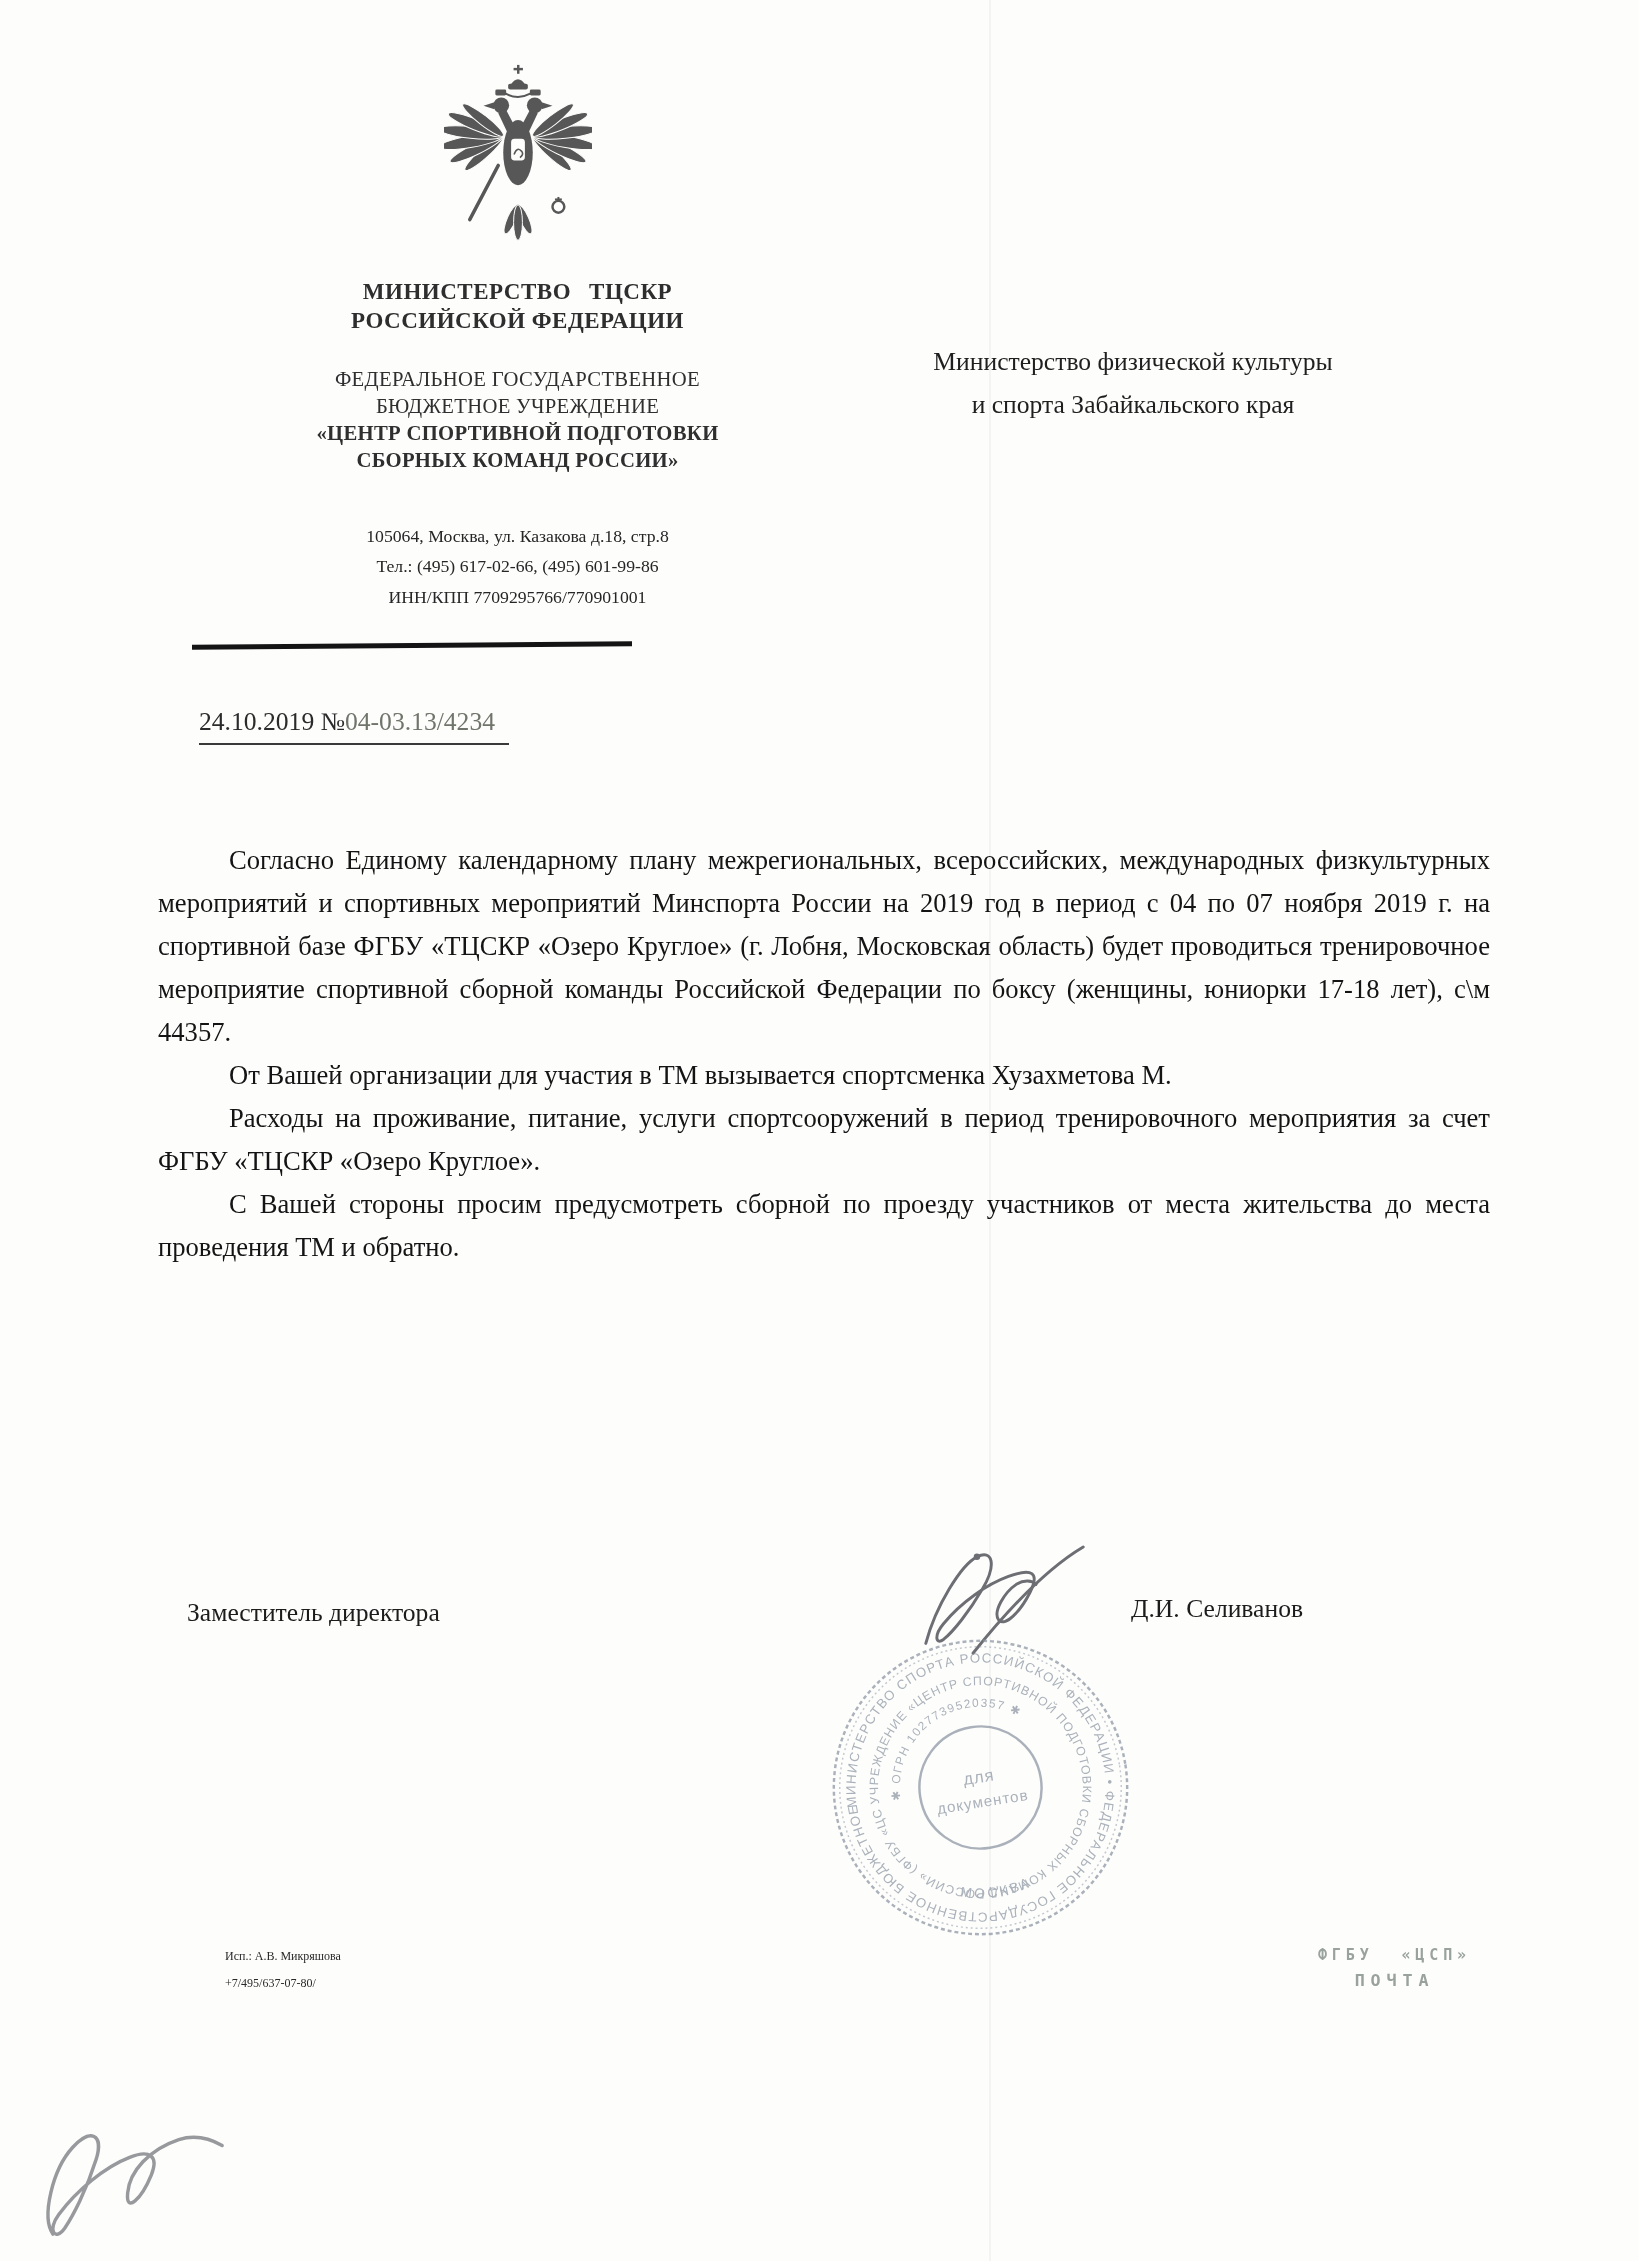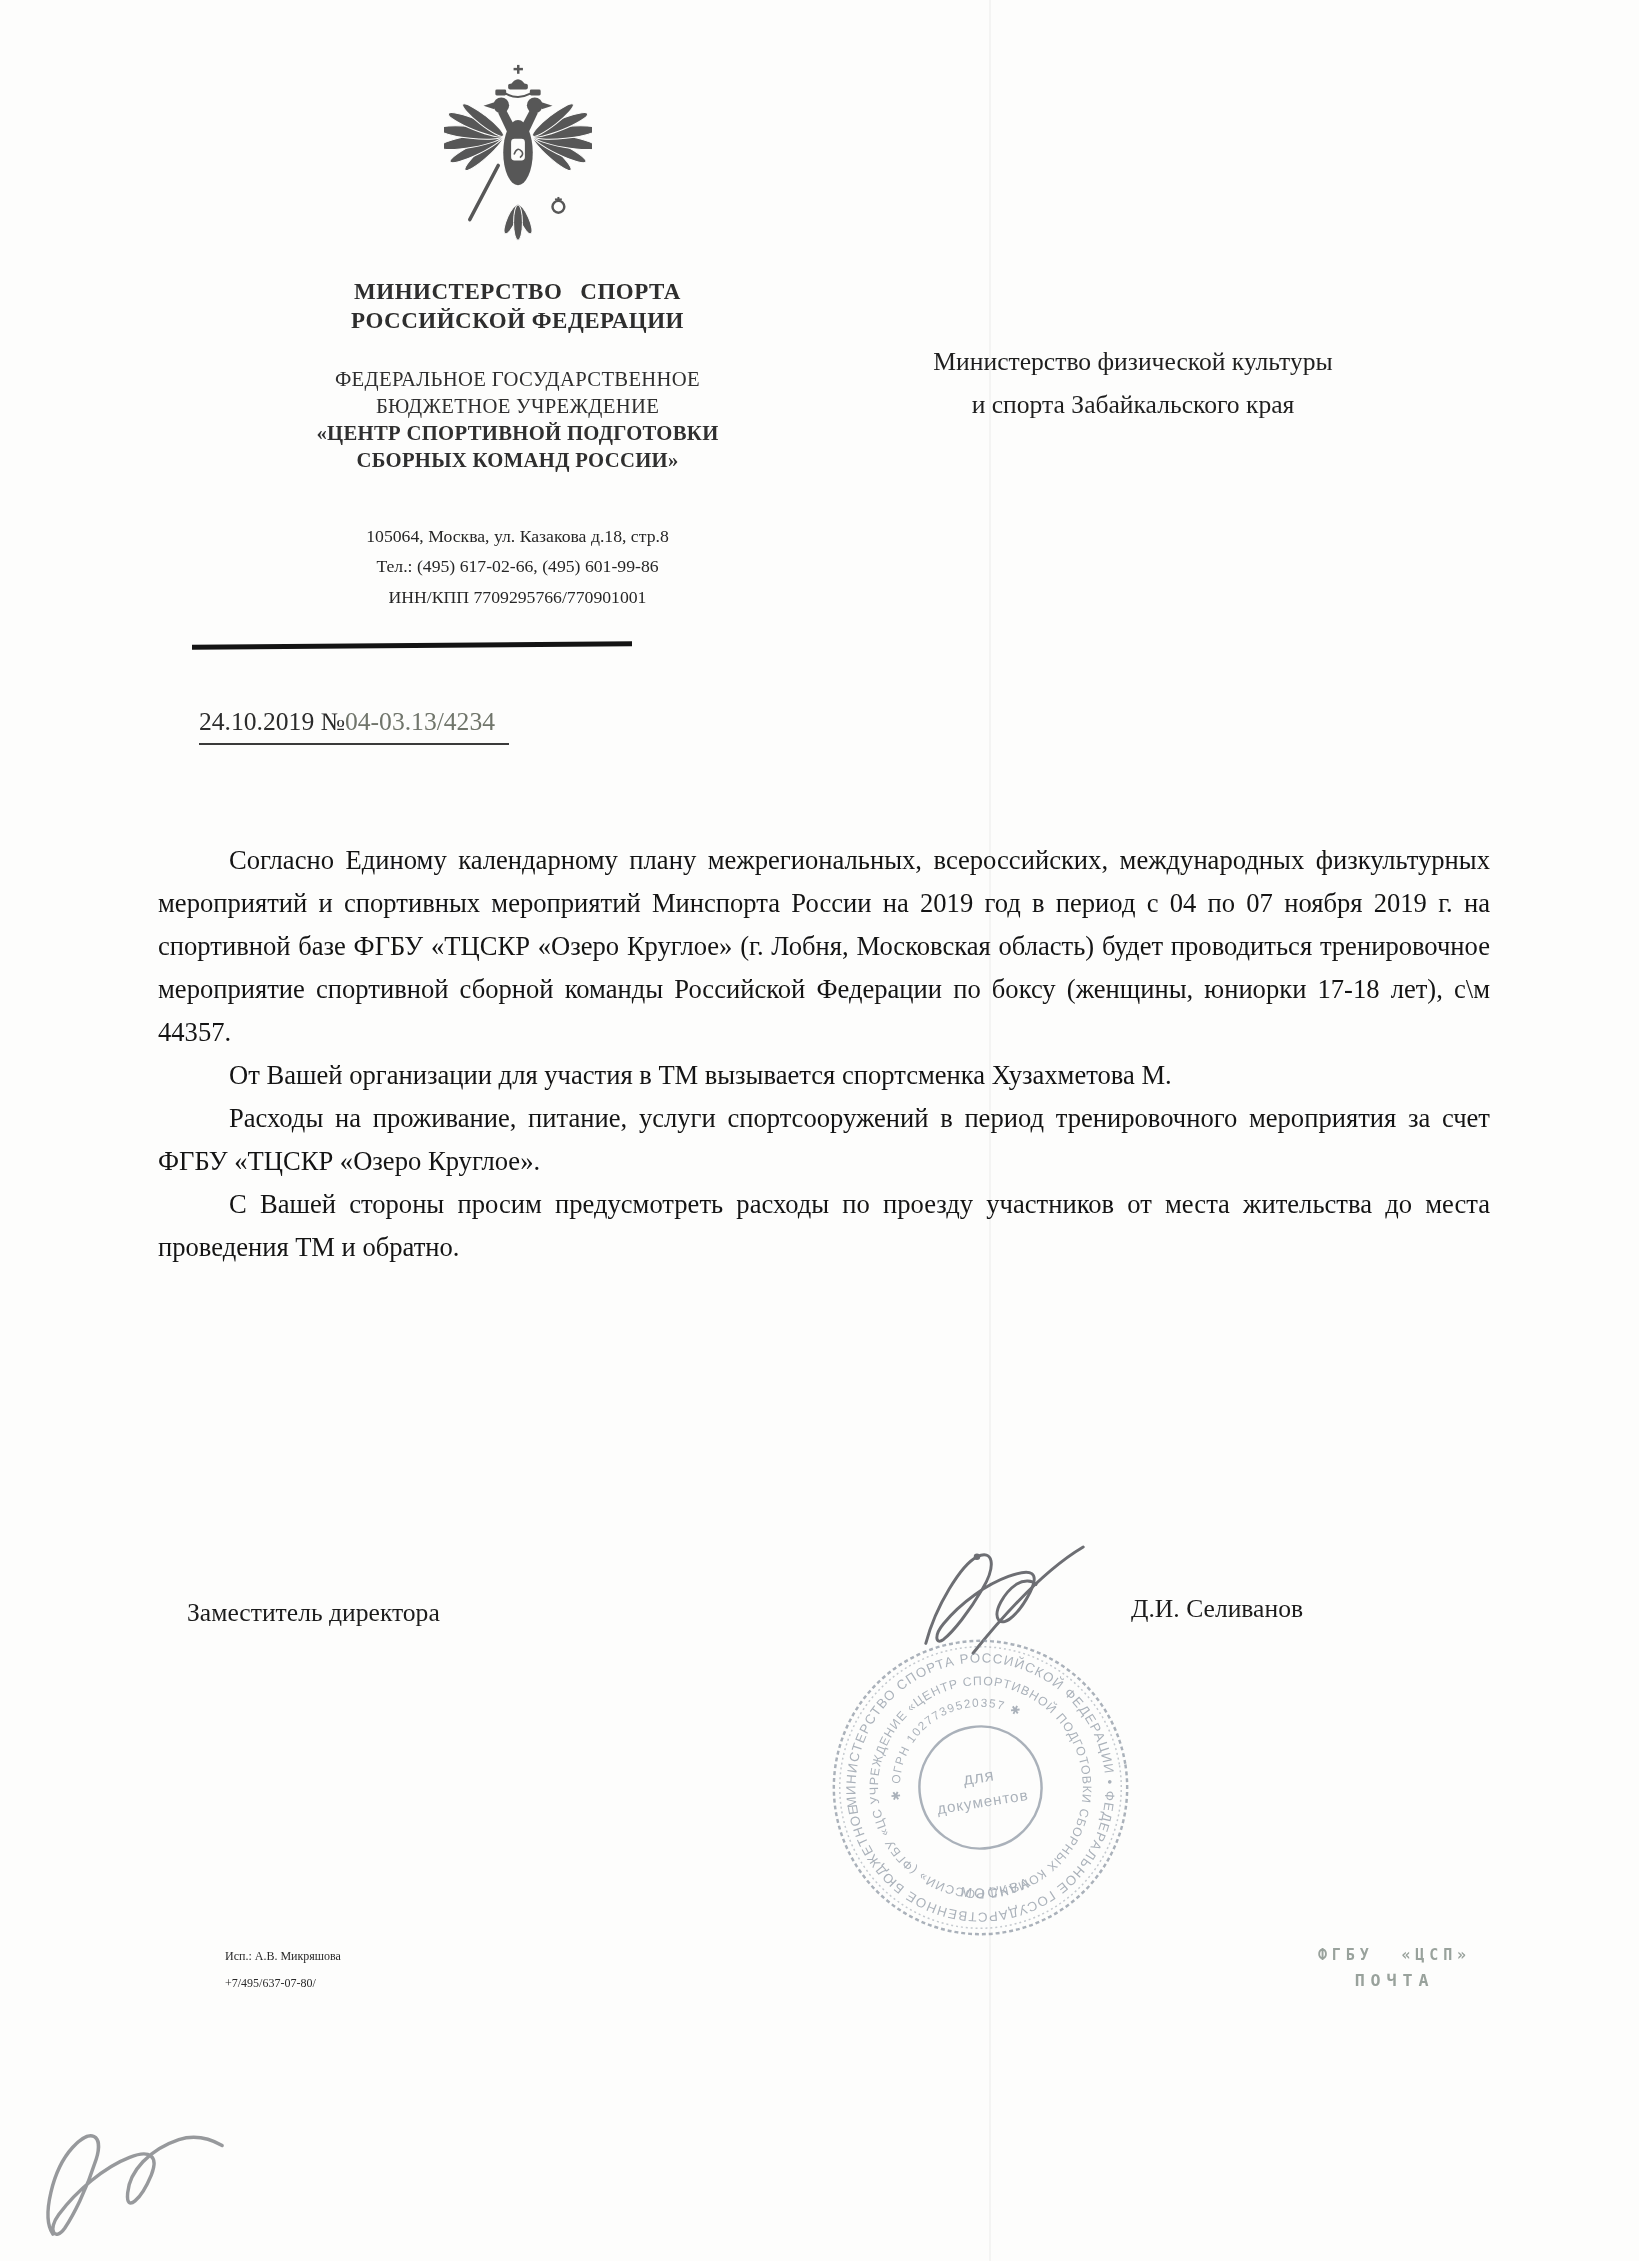--- a/index.html
+++ b/index.html
@@ -137,21 +137,21 @@
         <rect x="70.5" y="9" width="9.5" height="2.5"></rect>
 
         <path d="M 62,35 Q 75,42 88,35" fill="none" stroke="#4a4a4a" stroke-width="2"></path>
 
         <rect x="67" y="80" width="16" height="24" rx="4.5" fill="#fdfdfc" stroke="#4a4a4a" stroke-width="2"></rect>
         <path d="M 71,97 q 3,-9 8,-3 q 2,3 -2,6" fill="none" stroke="#4a4a4a" stroke-width="1.6"></path>
       </g>
     </svg>
 
     <div class="ministry">
-      <div class="l1">МИНИСТЕРСТВО СПОРТА</div>
+      <div class="l1">МИНИСТЕРСТВО ТЦСКР</div>
       <div class="l2">РОССИЙСКОЙ ФЕДЕРАЦИИ</div>
     </div>
 
     <div class="orgname">
       <div>ФЕДЕРАЛЬНОЕ ГОСУДАРСТВЕННОЕ</div>
       <div>БЮДЖЕТНОЕ УЧРЕЖДЕНИЕ</div>
       <div class="b">«ЦЕНТР СПОРТИВНОЙ ПОДГОТОВКИ</div>
       <div class="b">СБОРНЫХ КОМАНД РОССИИ»</div>
     </div>
 
@@ -168,21 +168,21 @@
     <div>Министерство физической культуры</div>
     <div>и спорта Забайкальского края</div>
   </div>
 
   <div class="refline"><span class="date">24.10.2019 №</span><span class="num">04-03.13/4234</span></div>
 
   <div class="letterbody">
     <p>Согласно Единому календарному плану межрегиональных, всероссийских, международных физкультурных мероприятий и спортивных мероприятий Минспорта России на 2019 год в период с 04 по 07 ноября 2019 г. на спортивной базе ФГБУ «ТЦСКР «Озеро Круглое» (г. Лобня, Московская область) будет проводиться тренировочное мероприятие спортивной сборной команды Российской Федерации по боксу (женщины, юниорки 17-18 лет), с\м 44357.</p>
     <p>От Вашей организации для участия в ТМ вызывается спортсменка Хузахметова М.</p>
     <p>Расходы на проживание, питание, услуги спортсооружений в период тренировочного мероприятия за счет ФГБУ «ТЦСКР «Озеро Круглое».</p>
-    <p>С Вашей стороны просим предусмотреть расходы по проезду участников от места жительства до места проведения ТМ и обратно.</p>
+    <p>С Вашей стороны просим предусмотреть сборной по проезду участников от места жительства до места проведения ТМ и обратно.</p>
   </div>
 
   <div class="sig-title">Заместитель директора</div>
   <div class="sig-name">Д.И. Селиванов</div>
 
   <svg class="sig-hand" width="182" height="138" viewBox="0 0 185 140">
     <g fill="none" stroke="#54565c" stroke-width="3" stroke-linecap="round" opacity="0.85">
       <path d="M 12,108 C 22,70 48,28 64,20 C 80,12 84,28 70,52 C 56,76 40,96 30,104 C 22,110 20,100 30,88 C 48,66 74,48 96,40 C 120,31 128,36 118,56 C 108,76 92,92 86,84 C 80,76 92,56 104,48 C 112,43 120,44 124,48"></path>
       <path d="M 60,118 C 84,88 128,36 172,10"></path>
       <circle cx="64" cy="20" r="1.8" fill="#54565c"></circle>

